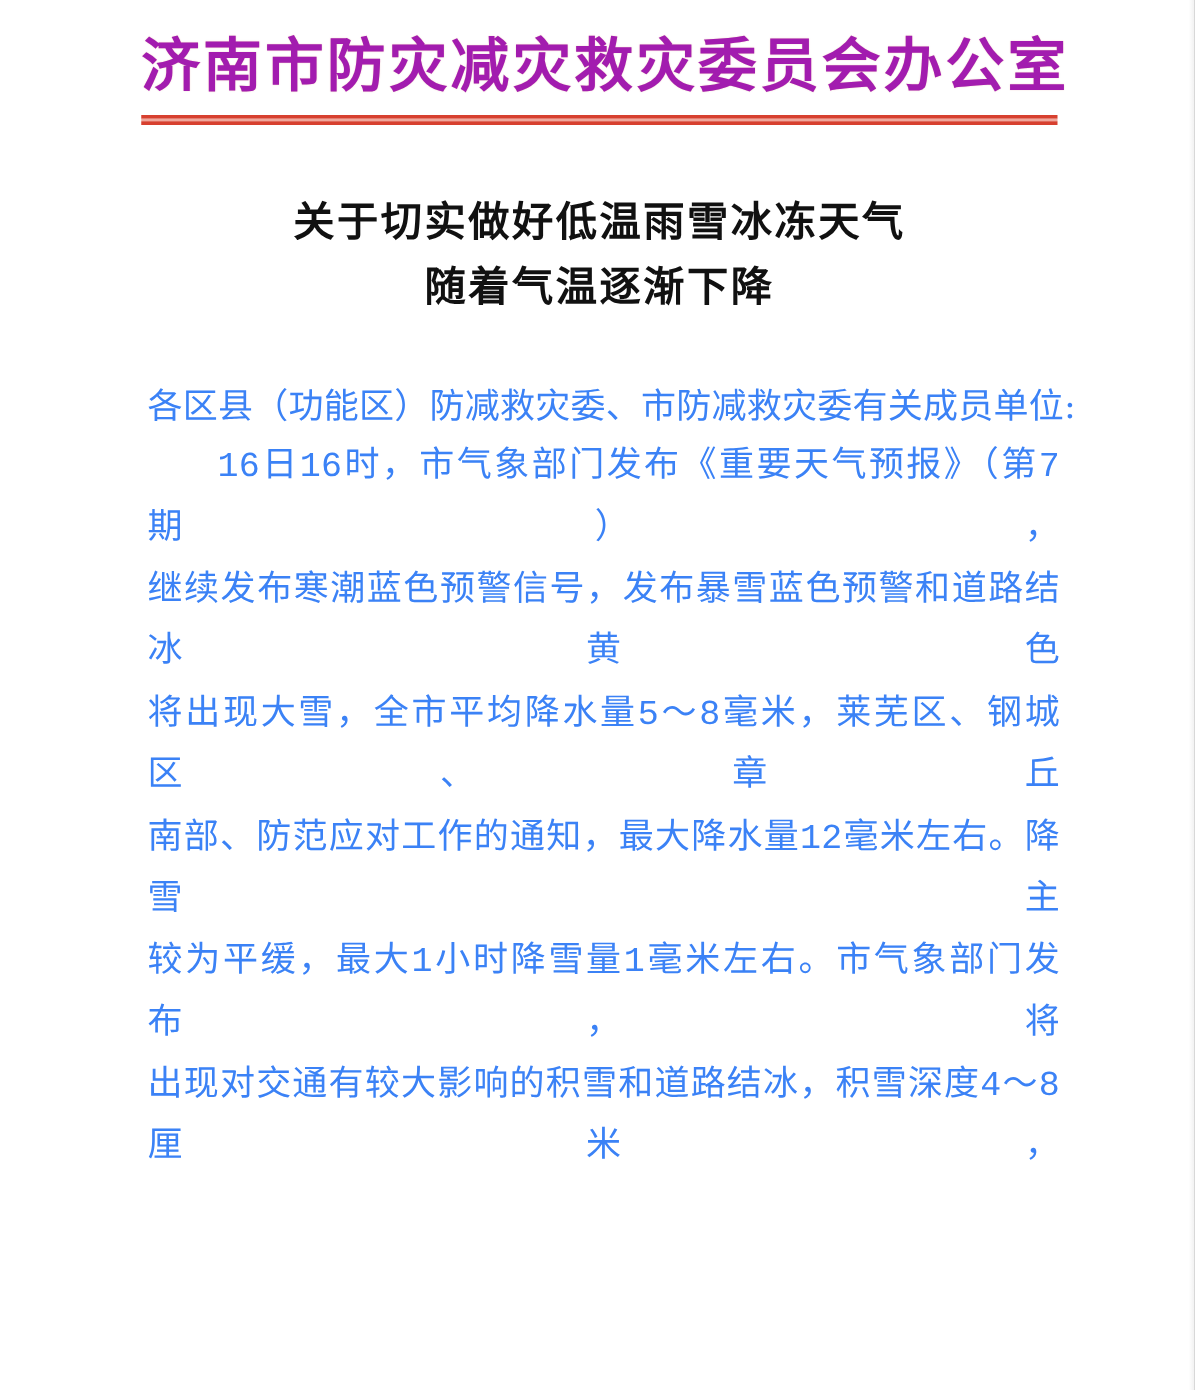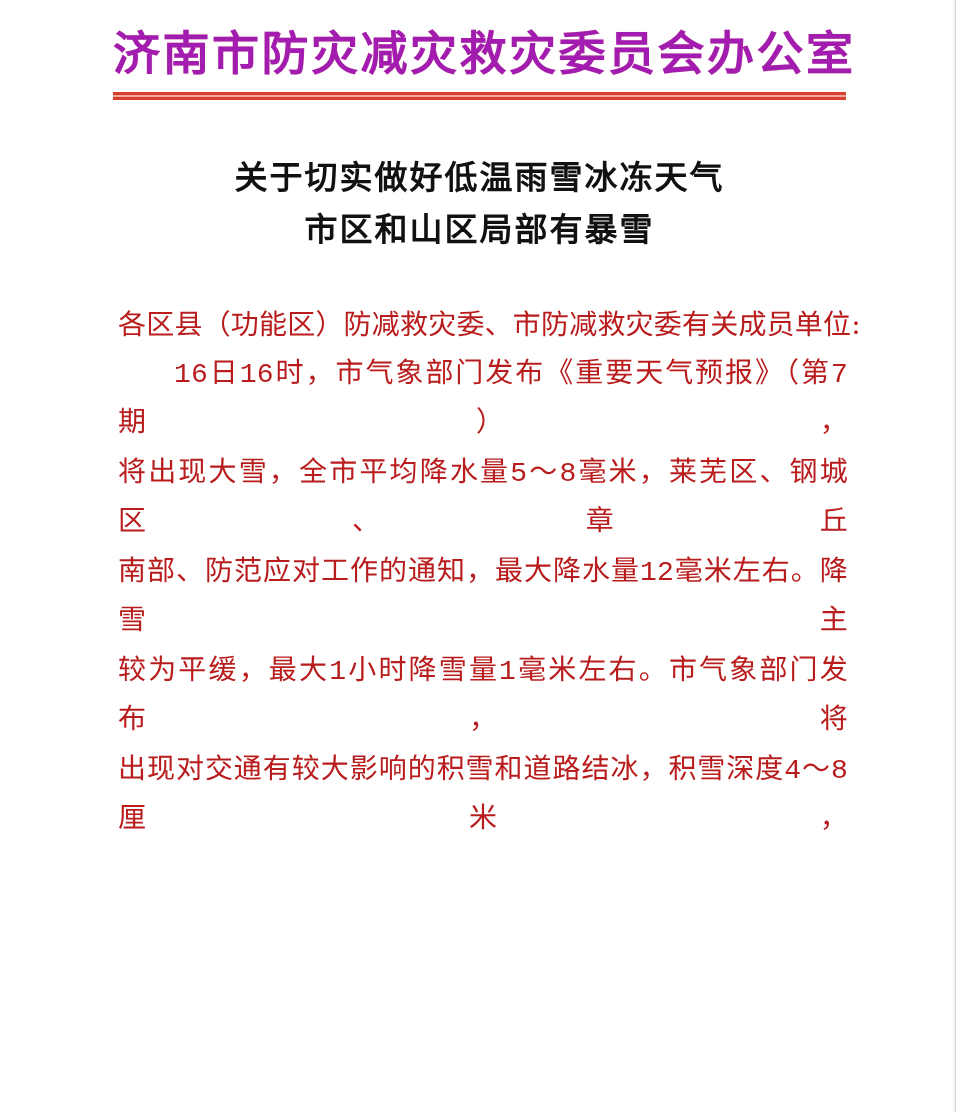--- a/index.html
+++ b/index.html
@@ -94,21 +94,21 @@
     position: absolute;
     left: 118px;
     top: 300px;
     width: 730px;
   }
 
   .body-line {
     font-family: "DejaVu Serif", "Liberation Serif", serif;
     font-size: 28px;
     line-height: 49.5px;
-    color: #b91c1c;
+    color: #3b82f6;
     white-space: nowrap;
     letter-spacing: 0.2px;
   }
   .body-line.indent {
     text-indent: 56px;
   }
   .body-line.justify {
     white-space: normal;
     text-align: justify;
     text-align-last: justify;
@@ -127,29 +127,30 @@
     <div class="masthead-title">济南市防灾减灾救灾委员会办公室</div>
     <div class="masthead-rule">
       <div class="bar bar-top"></div>
       <div class="bar bar-mid"></div>
       <div class="bar bar-bottom"></div>
     </div>
   </div>
 
   <div class="doc-title">
     <span class="doc-title-line">关于切实做好低温雨雪冰冻天气</span>
-    <span class="doc-title-line">市区和山区局部有暴雪</span>
+    <span class="doc-title-line">随着气温逐渐下降</span>
   </div>
 
   <div class="body-wrap">
 
     <div class="body-line">各区县（功能区）防减救灾委、市防减救灾委有关成员单位:</div>
 
     <div>
       <div class="body-line indent justify">16日16时，市气象部门发布《重要天气预报》（第7期），</div>
+      <div class="body-line justify">继续发布寒潮蓝色预警信号，发布暴雪蓝色预警和道路结冰黄色</div>
       <div class="body-line justify">将出现大雪，全市平均降水量5～8毫米，莱芜区、钢城区、章丘</div>
       <div class="body-line justify">南部、防范应对工作的通知，最大降水量12毫米左右。降雪主</div>
       <div class="body-line justify">较为平缓，最大1小时降雪量1毫米左右。市气象部门发布，将</div>
       <div class="body-line justify">出现对交通有较大影响的积雪和道路结冰，积雪深度4～8厘米，</div>
 
     </div>
 
   </div>
 </div>
 

